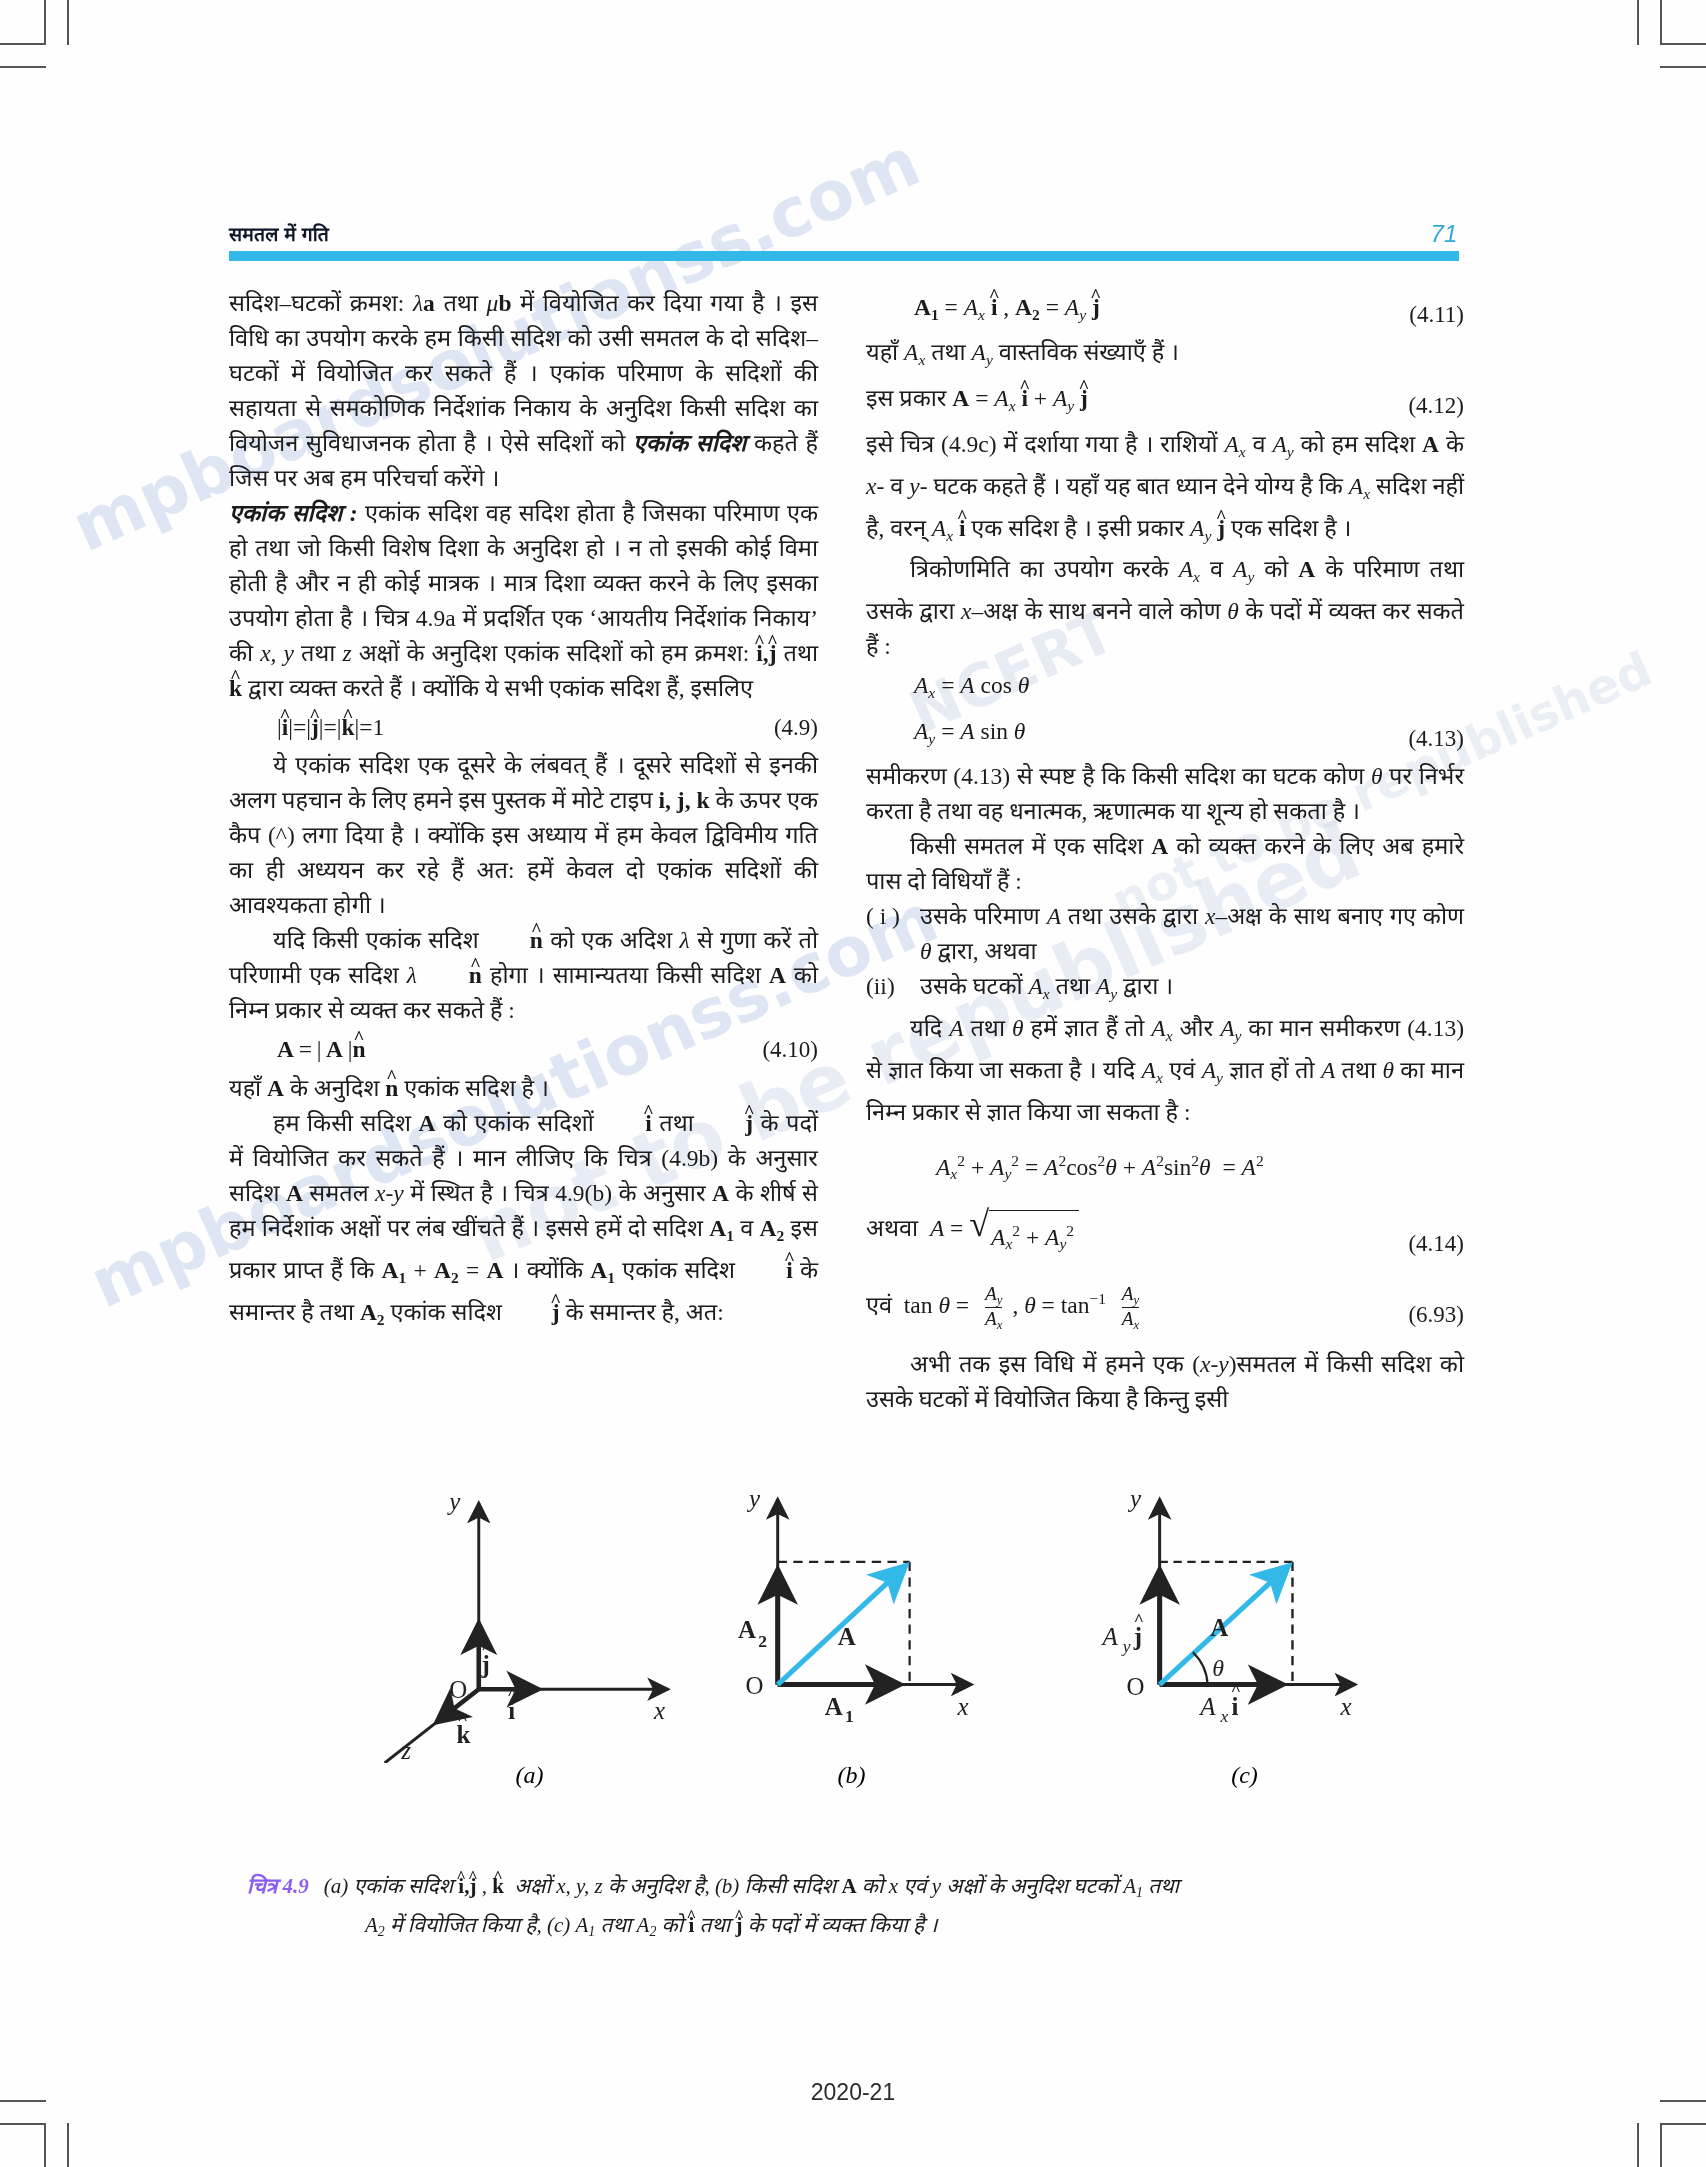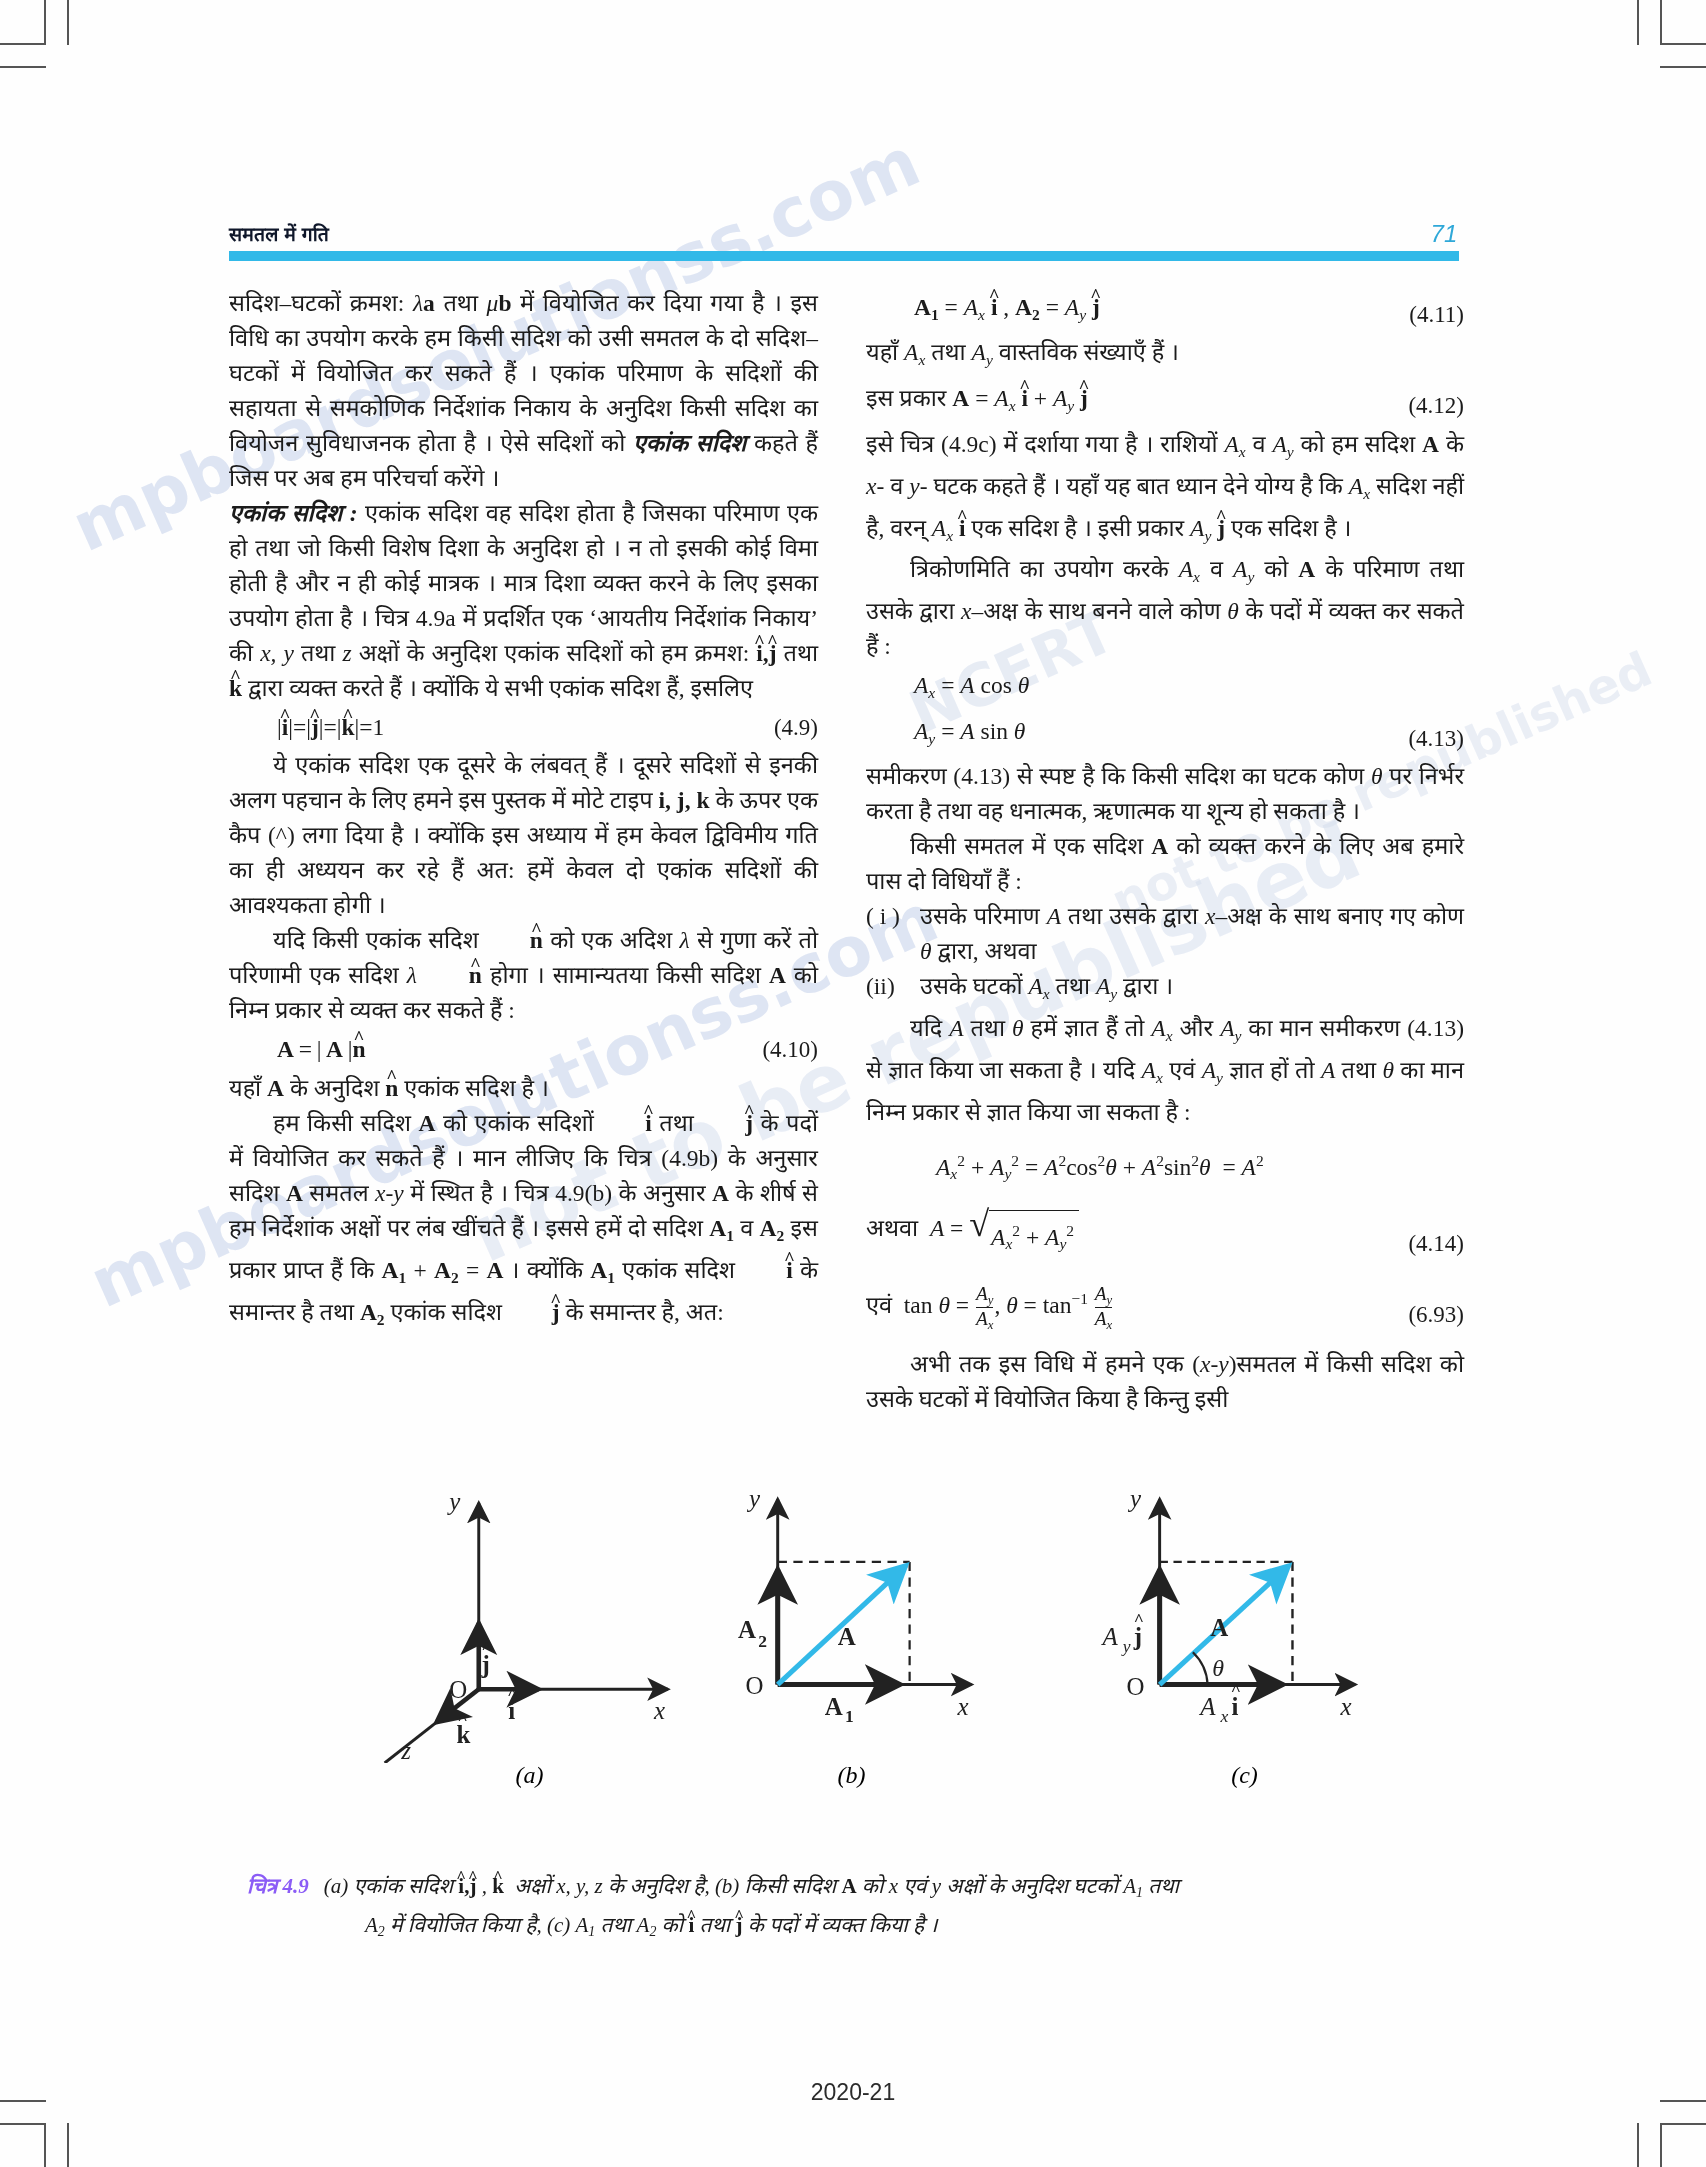--- a/index.html
+++ b/index.html
@@ -142,21 +142,21 @@
     font-weight: bold;
   }
 
   .frac {
     display: inline-flex;
     flex-direction: column;
     vertical-align: middle;
     text-align: center;
     font-size: .82em;
     line-height: 1.12;
-    margin: 0 1px;
+    margin: 0 10px;
   }
   .frac > .den { border-top: 1.5px solid #1b1b1b; }
 
   .sqrt { display: inline-flex; align-items: stretch; }
   .sqrt > .radical { font-size: 1.55em; line-height: .78; }
   .sqrt > .rad-body { border-top: 1.5px solid #1b1b1b; padding: 1.8px 4.6px 0 1.8px; }
 
   .listitem { display: flex; }
   .listitem > .marker { flex: 0 0 54px; }
   .listitem > .txt { flex: 1; }

